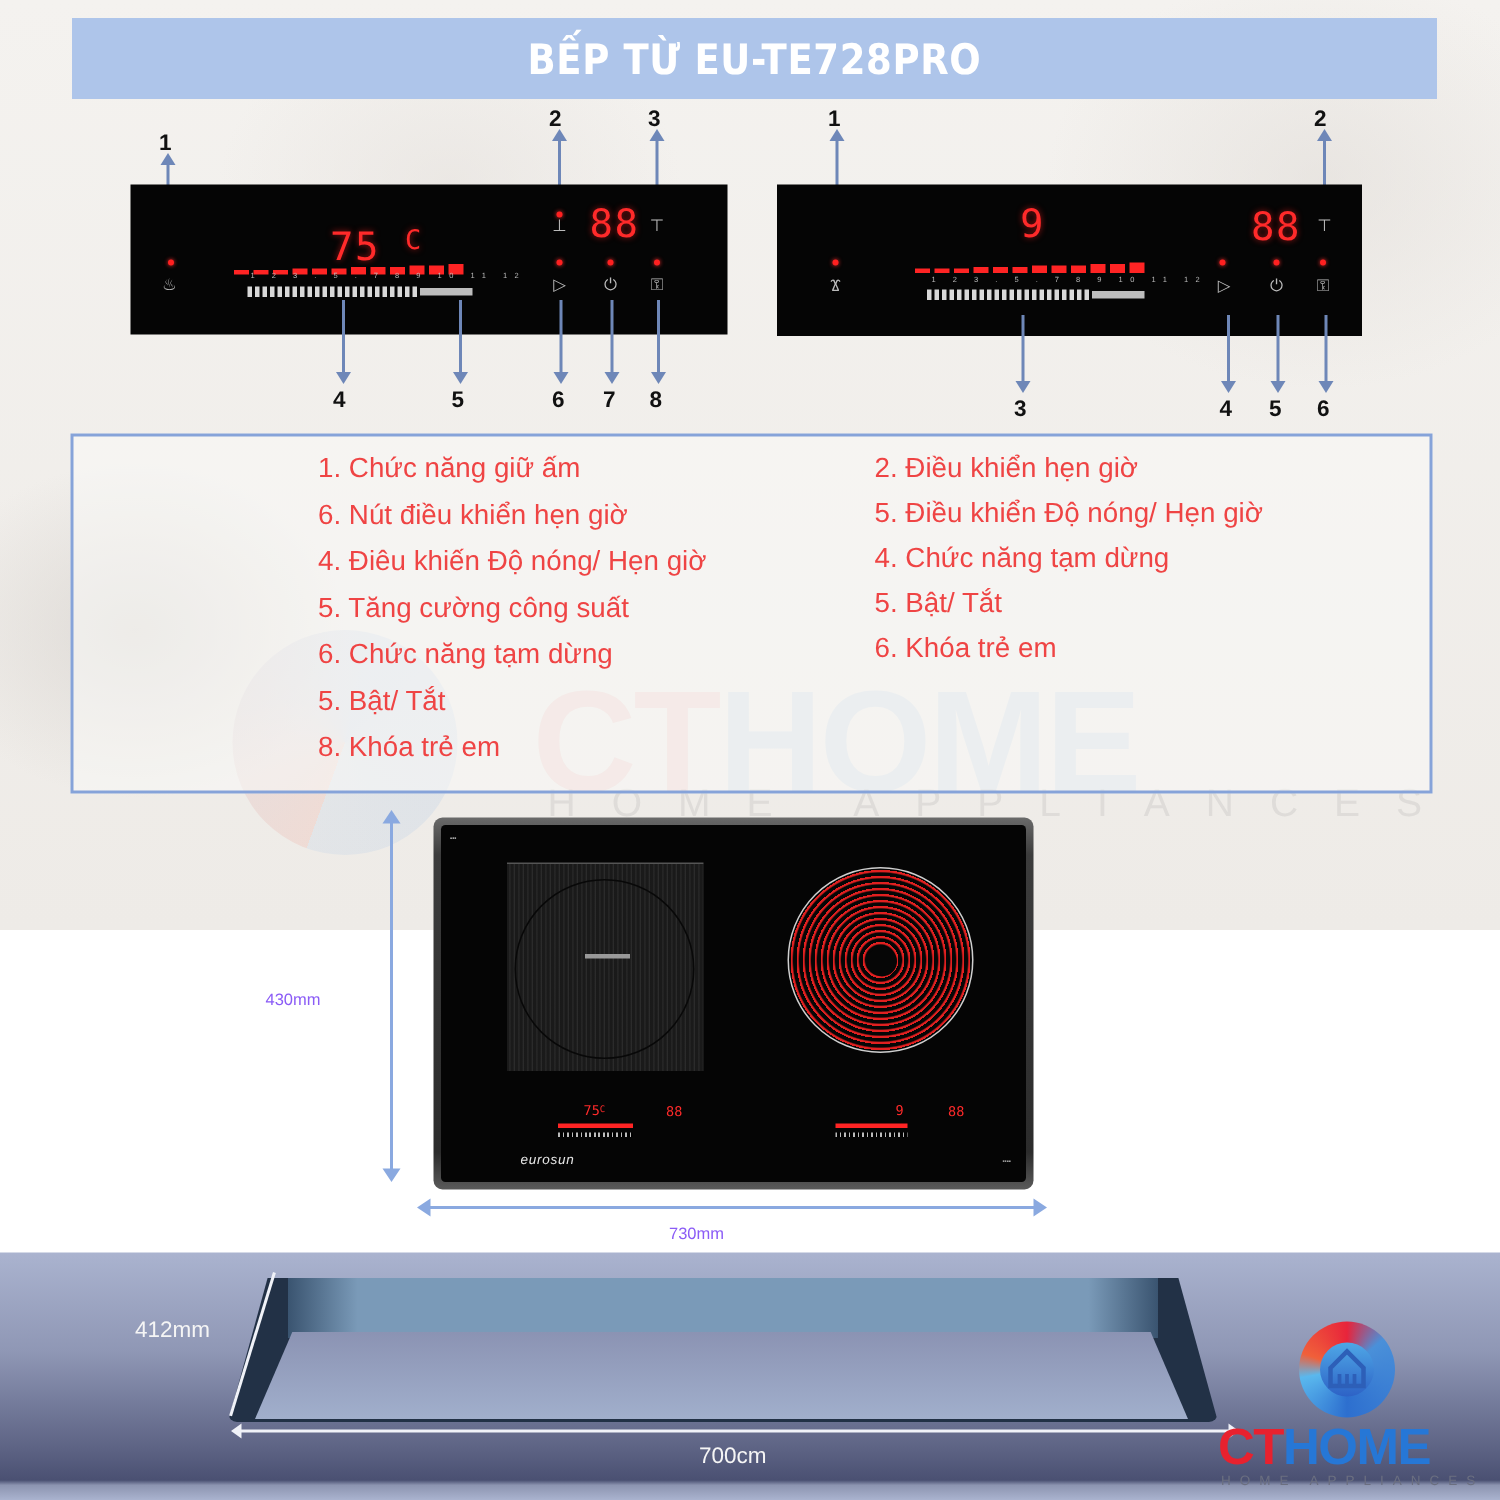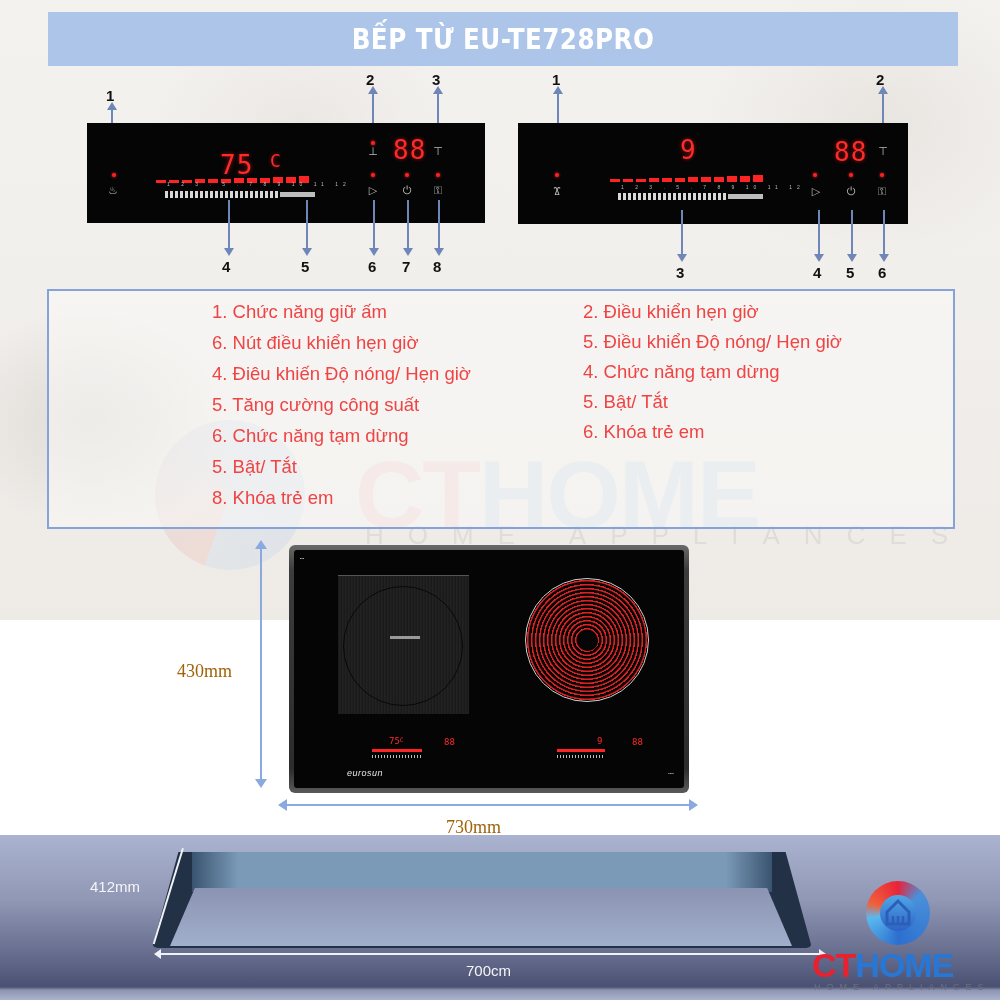--- a/index.html
+++ b/index.html
@@ -102,21 +102,21 @@
   .model-mini { position: absolute; right: 10px; top: 221px; font-size: 4px; color: #aaa; }
   .tiny-label { position: absolute; font-size: 4px; color: #bbb; }
   
   .dim-v { position: absolute; left: 260px; top: 548px; width: 2px; height: 232px; background: #8aa9e0; }
   .dim-h { position: absolute; left: 286px; top: 804px; width: 404px; height: 2px; background: #8aa9e0; }
   .dim-v::before, .dim-v::after, .dim-h::before, .dim-h::after { content: ""; position: absolute; width: 0; height: 0; }
   .dim-v::before { top: -8px; left: -5px; border-left: 6px solid transparent; border-right: 6px solid transparent; border-bottom: 9px solid #8aa9e0; }
   .dim-v::after { bottom: -8px; left: -5px; border-left: 6px solid transparent; border-right: 6px solid transparent; border-top: 9px solid #8aa9e0; }
   .dim-h::before { left: -8px; top: -5px; border-top: 6px solid transparent; border-bottom: 6px solid transparent; border-right: 9px solid #8aa9e0; }
   .dim-h::after { right: -8px; top: -5px; border-top: 6px solid transparent; border-bottom: 6px solid transparent; border-left: 9px solid #8aa9e0; }
-  .dim-label { position: absolute; font-size: 18px; color: #a16207; font-family: Liberation Serif, serif; }
+  .dim-label { position: absolute; font-size: 11px; color: #8b5cf6; }
   
   .cutout-bg {
     position: absolute; left: 0; top: 835px; width: 1000px; height: 165px;
     background: linear-gradient(180deg, #aab3cf 0%, #8f97b5 40%, #5c6283 80%, #4a5072 92%, #8c94b0 94%, #aab3cf 100%);
   }
   .cutout {
     position: absolute; left: 152px; top: 852px; width: 660px; height: 96px;
     clip-path: polygon(4% 0, 96% 0, 100% 100%, 0 100%);
     background: #223146; border-radius: 6px;
   }

